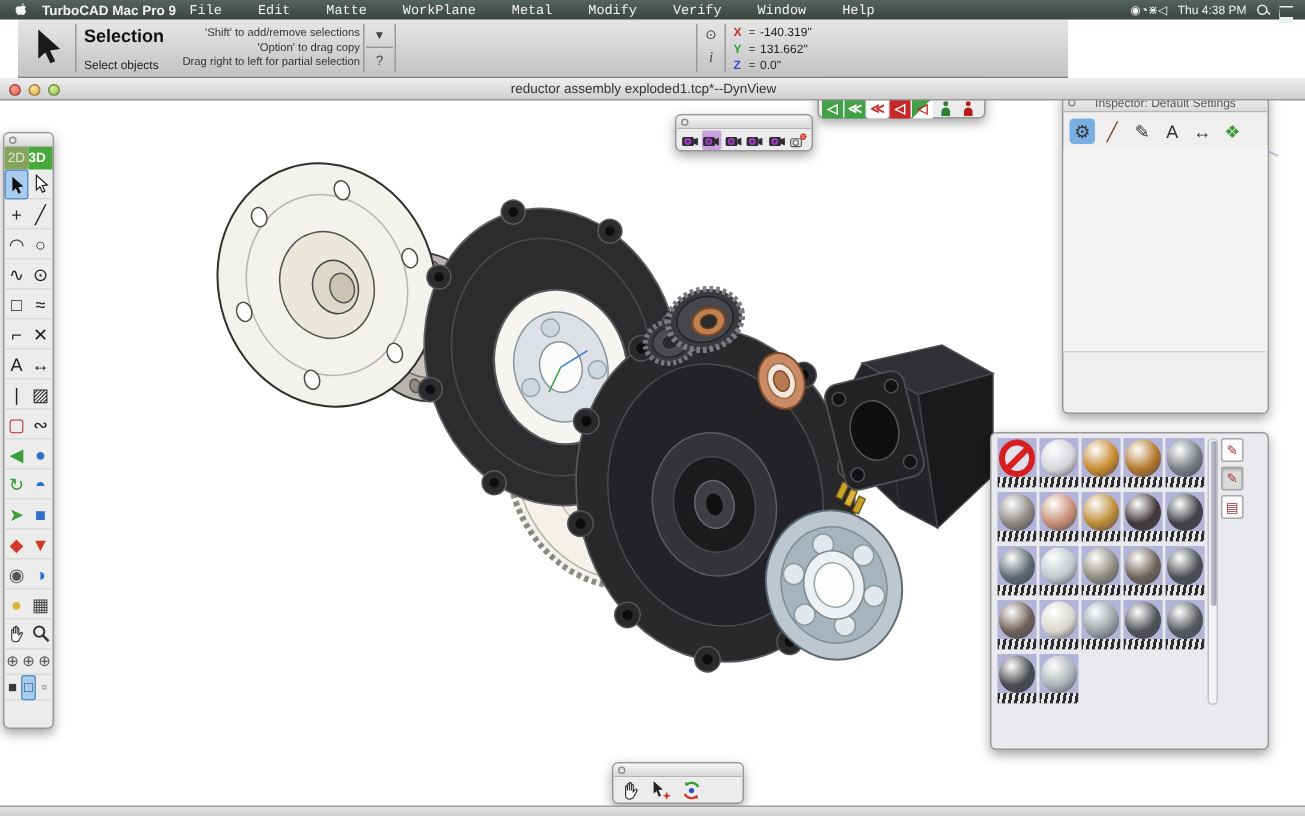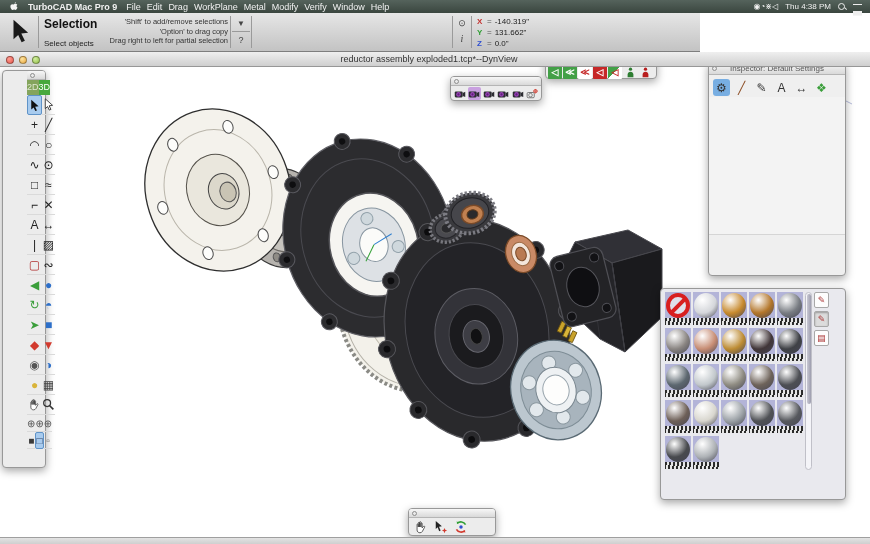--- a/index.html
+++ b/index.html
@@ -12,31 +12,31 @@
   
   .menubar {
     position:absolute; left:0; top:0; width:870px; height:13px;
     background:linear-gradient(#55635c,#3a463f);
     display:flex; align-items:center; padding:0 8px; gap:9px;
     color:#f2f2f2; font-size:9px; white-space:nowrap; z-index:50;
   }
   .menubar .apple { width:11px; height:11px; display:inline-flex; }
   .menubar .apple svg { width:100%; height:100%; }
   .menubar .appname { font-weight:bold; font-size:9px; }
-  .menus { display:flex; gap:6px; }
+  .menus { display:flex; gap:24px;font-family:Liberation Mono, monospace; }
   .menu-item { cursor:default; }
   .menubar-right { margin-left:auto; display:flex; align-items:center; gap:7px; font-size:8px; }
   .status-icon { font-size:8px; line-height:13px; }
   .mag { position:relative; width:8px; height:8px; display:inline-block; }
   .mag::before { content:""; position:absolute; left:0; top:0; width:5px; height:5px; border:1.2px solid #eee; border-radius:50%; }
   .mag::after { content:""; position:absolute; left:5.5px; top:5.5px; width:3px; height:1.4px; background:#eee; transform:rotate(45deg); }
   .listicon { width:9px; height:7px; display:inline-block; border-top:1.4px solid #eee; box-shadow:0 2.2px 0 #eee, 0 4.6px 0 #eee; margin-top:1px; }
   
   .toolbar {
-    position:absolute; left:0; top:13px; width:700px; height:39px;
+    position:absolute; left:12px; top:13px; width:700px; height:39px;
     background:linear-gradient(#e6e6e6,#c3c3c3); border-bottom:1px solid #7e7e7e; z-index:40;text-decoration:underline;
   }
   .tb-cursor { position:absolute; left:7px; top:3px; width:26px; height:30px; }
   .tb-cursor svg { width:100%; height:100%; }
   .tb-div { position:absolute; top:3px; bottom:3px; width:1px; background:#9a9a9a; }
   .tb-title { position:absolute; left:44px; top:4px; font-size:12px; font-weight:bold; color:#111; }
   .tb-sub { position:absolute; left:44px; top:26px; font-size:8px; color:#222; }
   .tb-hints { position:absolute; left:88px; top:4px; width:140px; text-align:right; font-size:7.5px; color:#333; line-height:9.5px; }
   .tb-expcol { position:absolute; left:232px; top:2px; width:18px; height:35px; font-size:8px; color:#444; text-align:center; }
   .tb-expcol .exp { display:block; height:17px; line-height:17px; border-bottom:1px solid #9a9a9a; }
@@ -71,24 +71,24 @@
   .pal-head {
     height:9px; background:linear-gradient(#f7f7f7,#d9d9d9); border-bottom:1px solid #b5b5b5;
     border-radius:3px 3px 0 0; position:relative;
   }
   .pal-close { position:absolute; left:3px; top:2px; width:5px; height:5px; border-radius:50%; border:1px solid #8e8e8e; background:#e9e9e9; }
   .pal-title { position:absolute; left:0; right:0; top:0; text-align:center; font-size:7.5px; line-height:10px; color:#555; }
   .pal-head.tall { height:12px; }
   .pal-head.tall .pal-title { line-height:12px; font-size:8px; }
   .pal-head.tall .pal-close { top:3px; }
   
-  .leftpal { left:2px; top:70px; width:44px; height:398px;padding-left:24px; }
+  .leftpal { left:2px; top:88px; width:34px; height:398px; }
   .dimtabs { display:flex; height:15px; font-size:9px; }
   .dimtab-2d { flex:1; background:#84a45c; color:#dfe8d2; text-align:center; line-height:15px; }
-  .dimtab-3d { flex:1; background:#47a83c; color:#fff; font-weight:normal; text-align:right; line-height:15px; }
+  .dimtab-3d { flex:1; background:#47a83c; color:#fff; font-weight:bold; text-align:left; line-height:15px; }
   .tool-grid { display:grid; grid-template-columns:repeat(2,1fr); }
   .tool-cell {
     height:20px; display:flex; align-items:center; justify-content:center;
     font-size:12px; color:#222; border-bottom:1px solid #dadada; cursor:default;
   }
   .tool-cell svg { width:13px; height:13px; }
   .tool-cell.sel { background:#a8cbee; border:1px solid #5f93c8; border-radius:2px; }
   .tool-grid3 { display:grid; grid-template-columns:repeat(3,1fr); }
   .tool-grid3 .tool-cell { height:17px; font-size:10px; }
   
@@ -160,21 +160,21 @@
   <div class="menubar">
     <span class="apple">
         <svg viewBox="0 0 16 16">
           <path d="M11.5 1.8c-.1 1-.9 2-1.9 2-.1-1 .9-2 1.9-2zM8.3 4.6c.6 0 1.6-.6 2.6-.6.9 0 2 .5 2.6 1.4-1.5 1-1.4 3.3.3 4-.4 1.2-1.6 3.6-3 3.6-.8 0-1-.5-2-.5s-1.4.5-2.1.5C5.2 13 3.5 10 3.5 7.9c0-2 1.4-3.3 2.9-3.3.9 0 1.5.6 1.9.6z" fill="#f5f5f5"></path>
         </svg>
       </span>
     <span class="appname">TurboCAD Mac Pro 9</span>
     <nav class="menus">
         <span class="menu-item">File</span>
         <span class="menu-item">Edit</span>
-        <span class="menu-item">Drag</span>
+        <span class="menu-item">Matte</span>
         <span class="menu-item">WorkPlane</span>
         <span class="menu-item">Metal</span>
         <span class="menu-item">Modify</span>
         <span class="menu-item">Verify</span>
         <span class="menu-item">Window</span>
         <span class="menu-item">Help</span>
       </nav>
     <div class="menubar-right">
       <span><span class="status-icon">◉</span><span class="status-icon">◔</span><span class="status-icon">⋇</span><span class="status-icon">◁</span></span>
       <span>Thu 4:38 PM</span>

